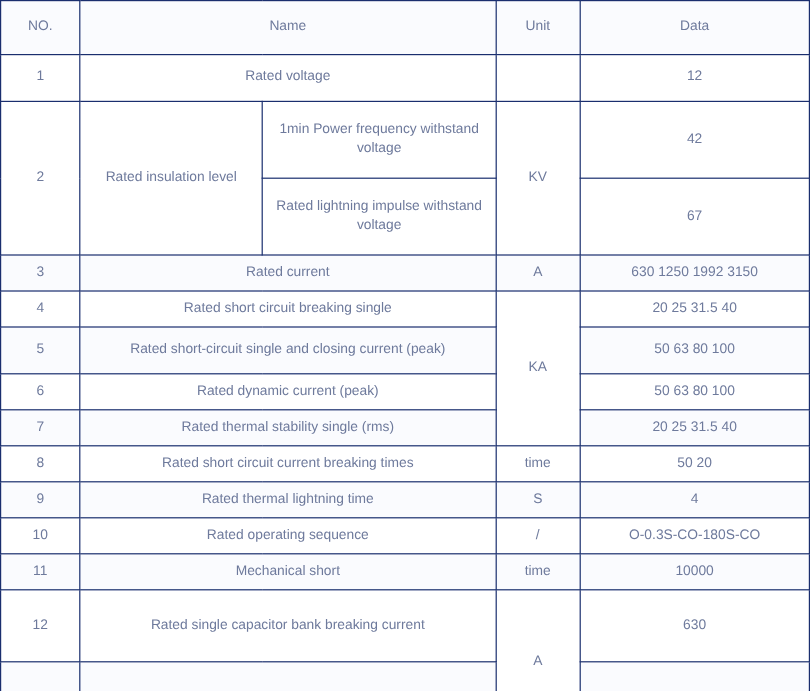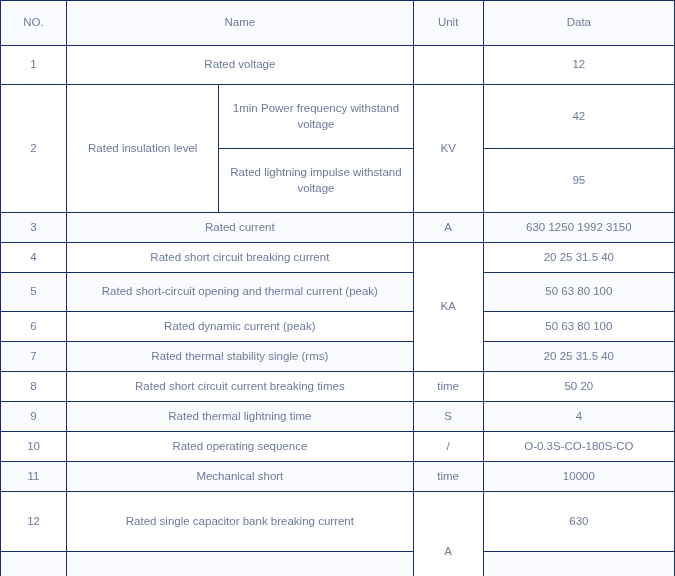--- a/index.html
+++ b/index.html
@@ -81,40 +81,40 @@
 
     <tr class="tall-2">
       <td rowspan="2">2</td>
       <td rowspan="2" class="wrap">Rated insulation level</td>
       <td class="wrap">1min Power frequency withstand voltage</td>
       <td rowspan="2">KV</td>
       <td>42</td>
     </tr>
     <tr class="tall-2">
       <td class="wrap">Rated lightning impulse withstand voltage</td>
-      <td>95</td>
+      <td>67</td>
     </tr>
 
     <tr class="h30 row-alt">
       <td>3</td>
       <td colspan="2" class="wrap">Rated current</td>
       <td>A</td>
       <td>630 1250 1992 3150</td>
     </tr>
 
     <tr class="h30 row-alt">
       <td>4</td>
-      <td colspan="2" class="wrap">Rated short circuit breaking current</td>
+      <td colspan="2" class="wrap">Rated short circuit breaking single</td>
       <td rowspan="4">KA</td>
       <td>20 25 31.5 40</td>
     </tr>
 
     <tr class="h39 row-alt">
       <td>5</td>
-      <td colspan="2" class="wrap">Rated short-circuit opening and thermal current (peak)</td>
+      <td colspan="2" class="wrap">Rated short-circuit single and closing current (peak)</td>
       <td>50 63 80 100</td>
     </tr>
 
     <tr class="h30 row-alt">
       <td>6</td>
       <td colspan="2" class="wrap">Rated dynamic current (peak)</td>
       <td>50 63 80 100</td>
     </tr>
 
     <tr class="h30 row-alt">

